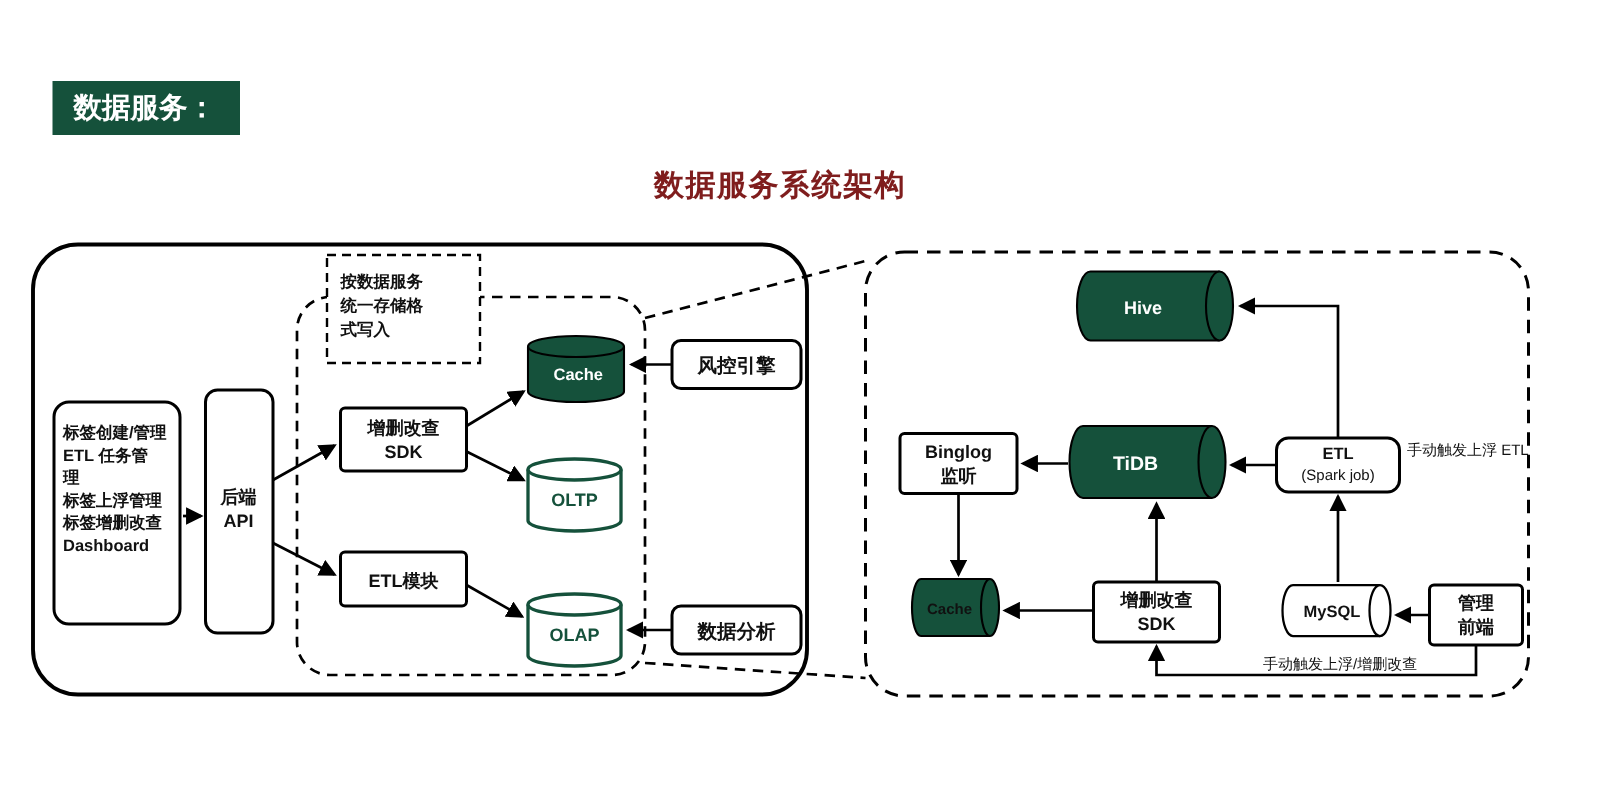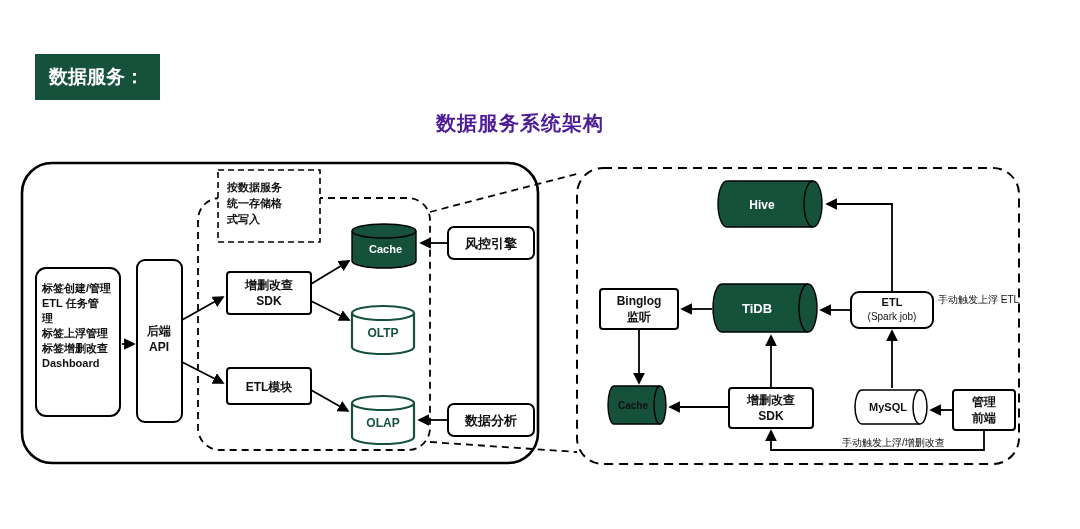--- a/index.html
+++ b/index.html
@@ -1,21 +1,21 @@
 <!DOCTYPE html>
 <html><head>
 <meta charset="utf-8">
 <style>
   html,body{margin:0;padding:0;background:#fff;}
   body{width:1080px;height:529px;position:relative;font-family:"Liberation Sans",sans-serif;overflow:hidden;}
-  .banner{position:absolute;left:35px;top:54px;height:46px;display:flex;align-items:center;
+  .banner{position:absolute;left:35px;top:54px;height:36px;display:flex;align-items:center;
           background:#15513b;color:#fff;font-size:19px;font-weight:bold;padding:0 14px;white-space:nowrap;}
   .banner .prefix{font-weight:900;margin-right:2px;}
   .page-title{position:absolute;left:0;top:110px;width:1040px;text-align:center;
-              font-size:20px;font-weight:bold;color:#4c1d95;letter-spacing:1px;}
+              font-size:20px;font-weight:bold;color:#7f1d1d;letter-spacing:1px;}
   svg{position:absolute;left:0;top:0;}
   svg text{font-family:"Liberation Sans",sans-serif;fill:#111;}
   .box{fill:#ffffff;stroke:#000000;stroke-width:2;}
   .container{fill:none;stroke:#000000;stroke-width:2.6;}
   .dashed{fill:none;stroke:#000000;stroke-width:1.8;stroke-dasharray:7 5;}
   .dashedbox{fill:#ffffff;stroke:#000000;stroke-width:1.6;stroke-dasharray:6 4;}
   .cyl-green{fill:#15513b;stroke:#000000;stroke-width:1.4;}
   .cyl-wgreen{fill:#ffffff;stroke:#15513b;stroke-width:2.2;}
   .cyl-white{fill:#ffffff;stroke:#000000;stroke-width:1.5;}
   .arrow{fill:none;stroke:#000000;stroke-width:1.8;marker-end:url(#arrowhead);}

